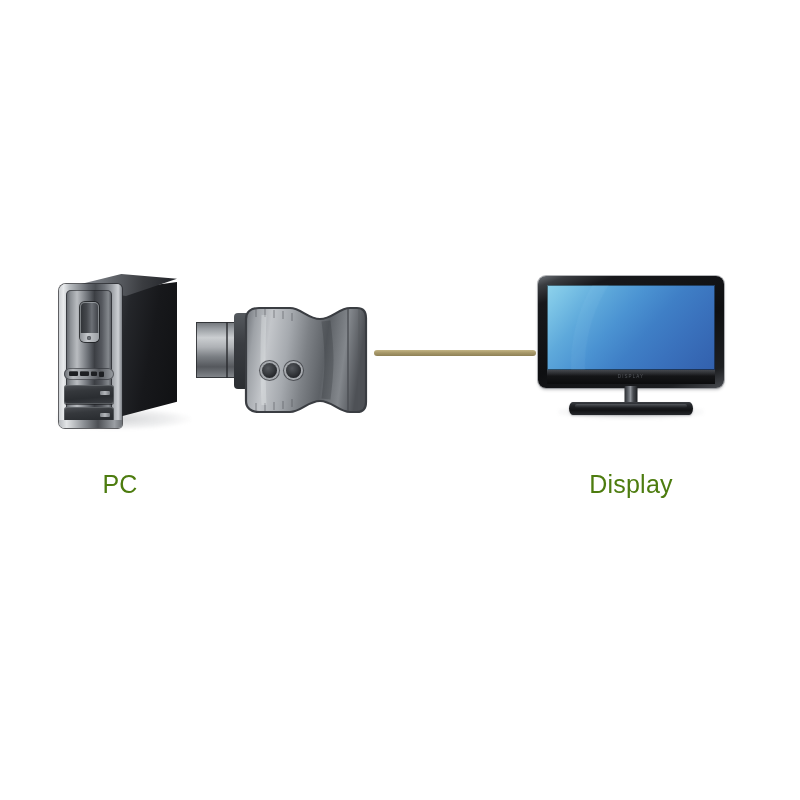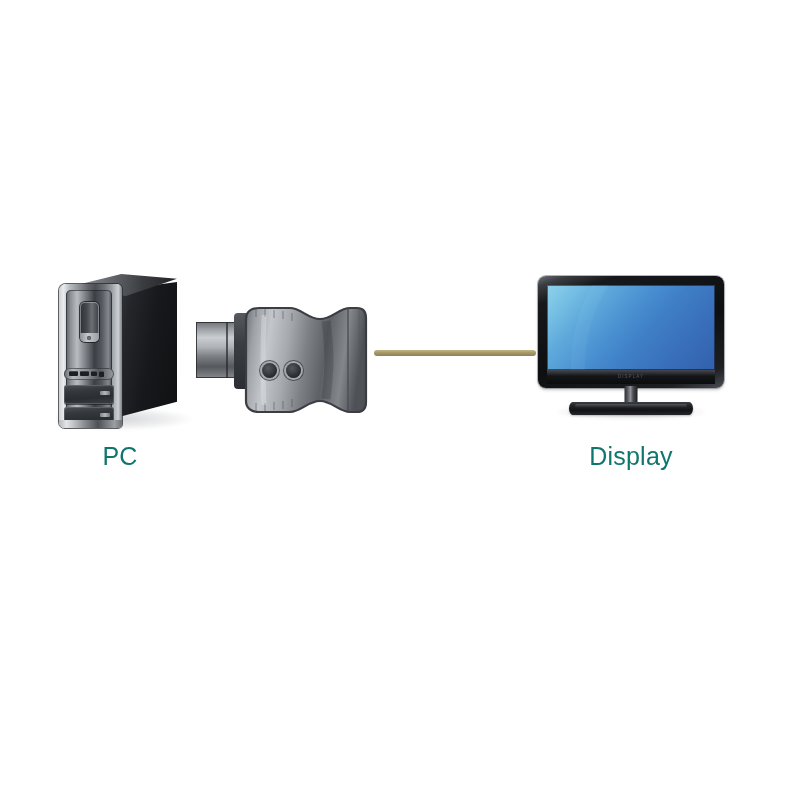--- a/index.html
+++ b/index.html
@@ -22,25 +22,26 @@
   
   .node {
     position: absolute;
   }
 
   .device-label {
     position: absolute;
     text-align: center;
     font-family: "Liberation Sans", sans-serif;
     font-size: 25px;
-    color: #0f766e;
+    color: #4d7c0f;
     letter-spacing: 0.2px;
     white-space: nowrap;
     line-height: 1;
     user-select: none;
+    margin-top: 28px;
   }
 
   
   #pc-node {
     left: 55px;
     top: 268px;
     width: 130px;
     height: 165px;
   }
   .pc-shadow {

